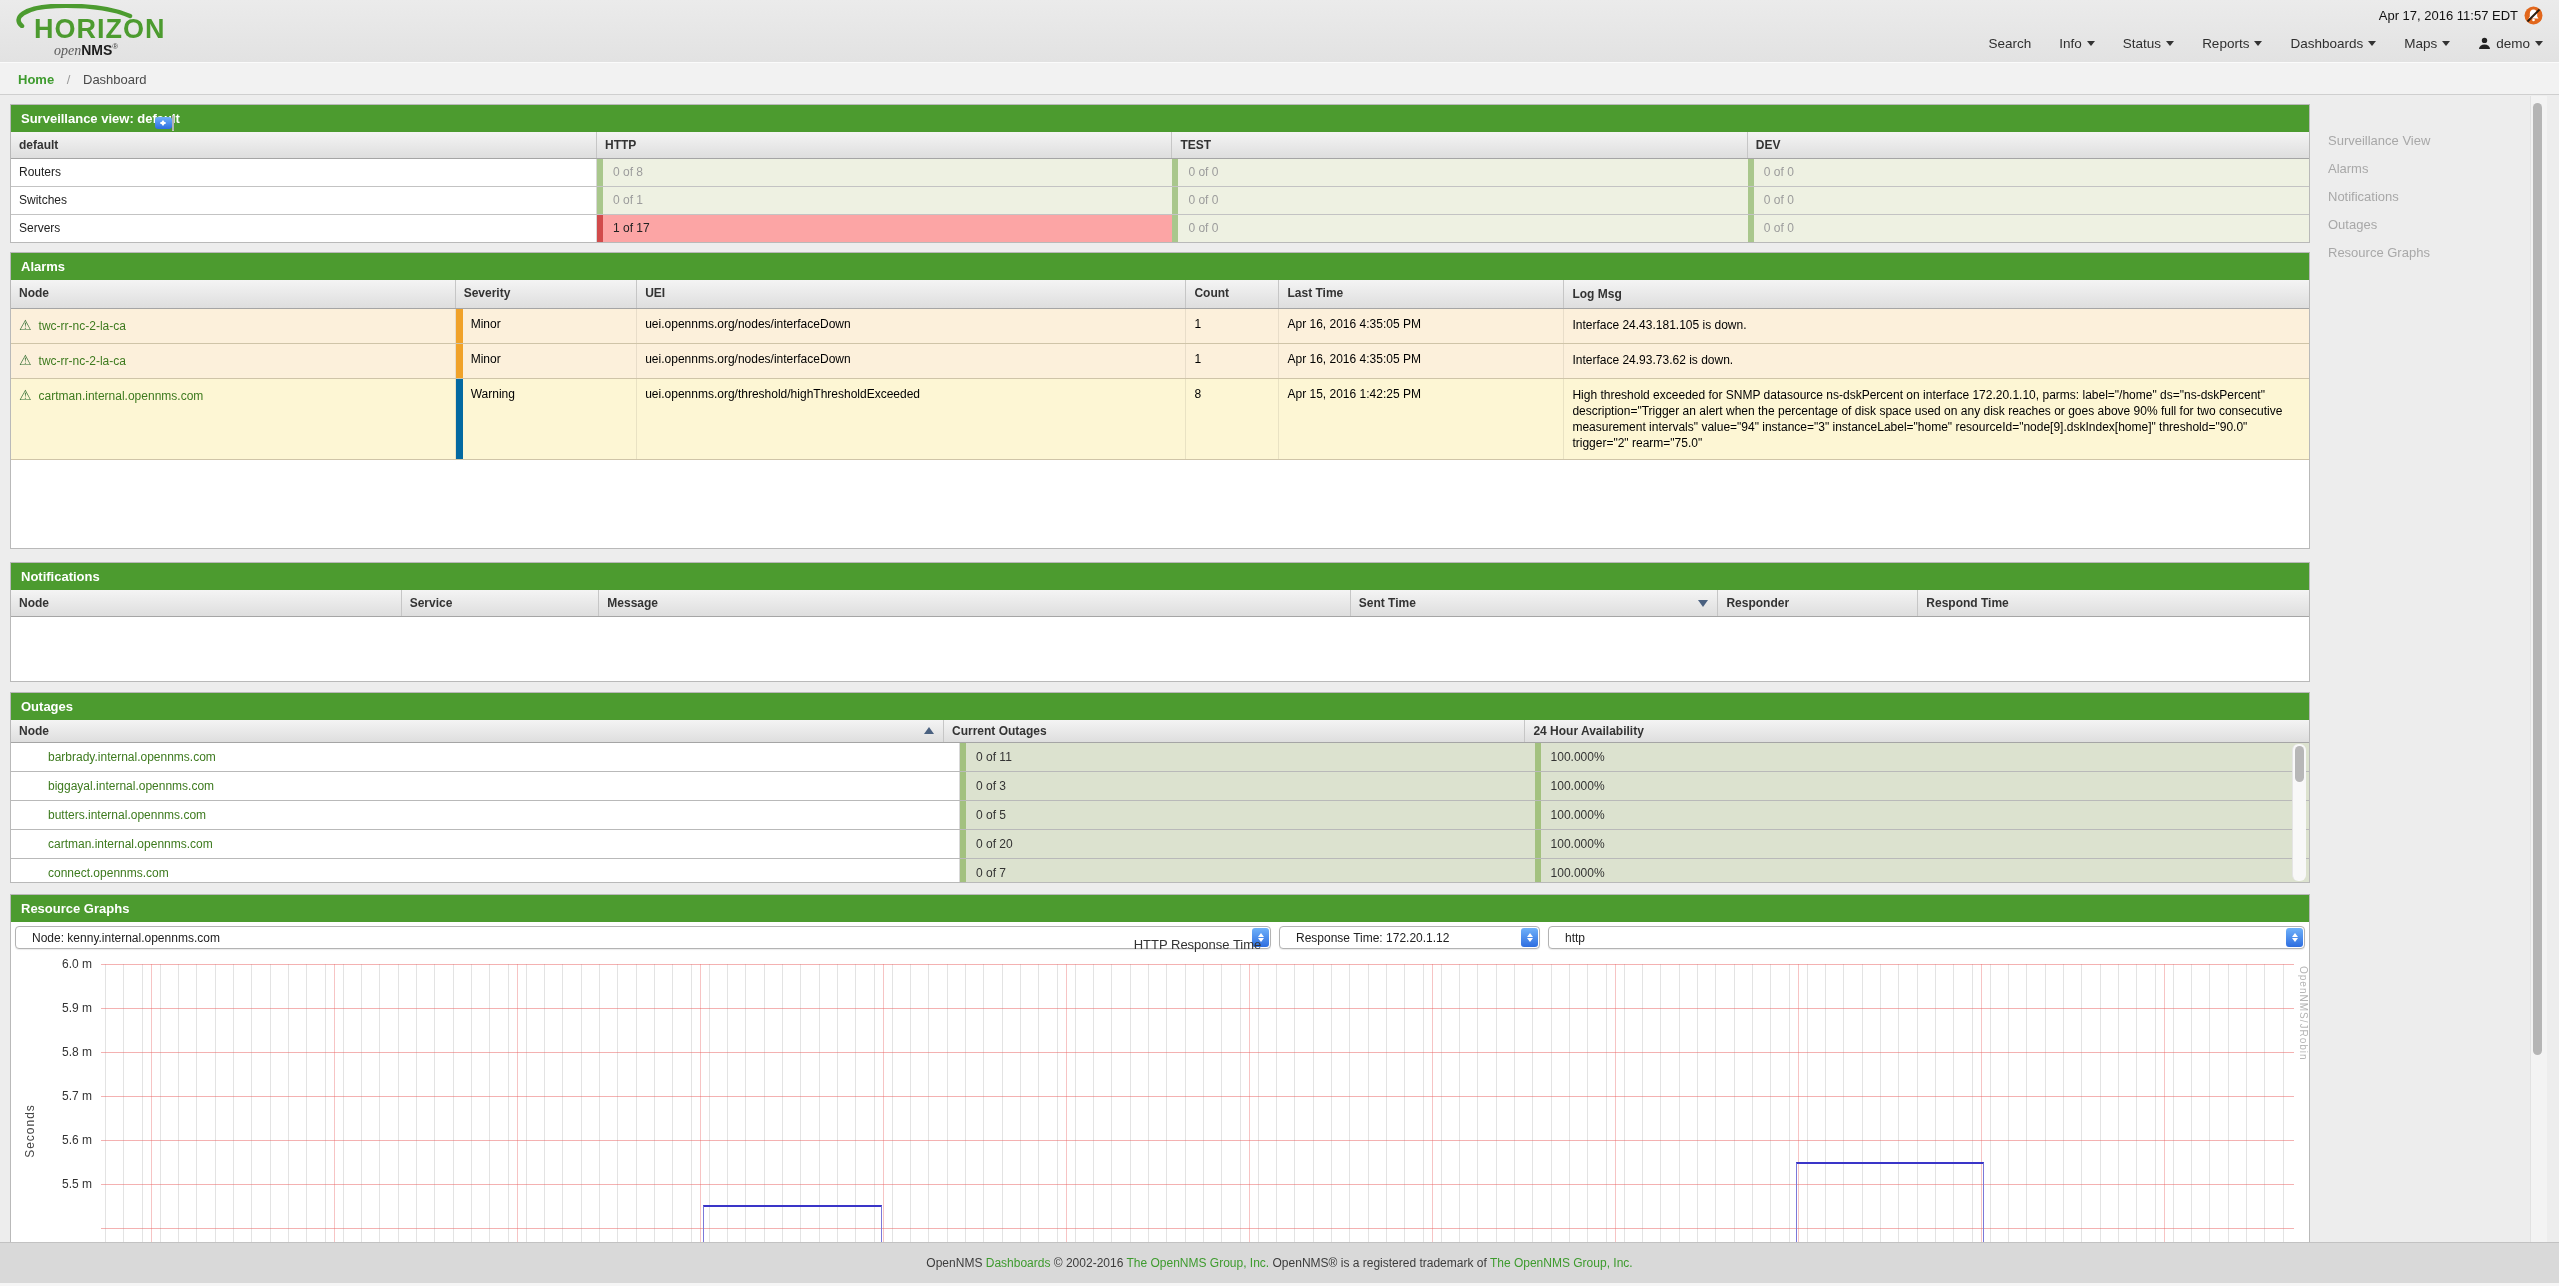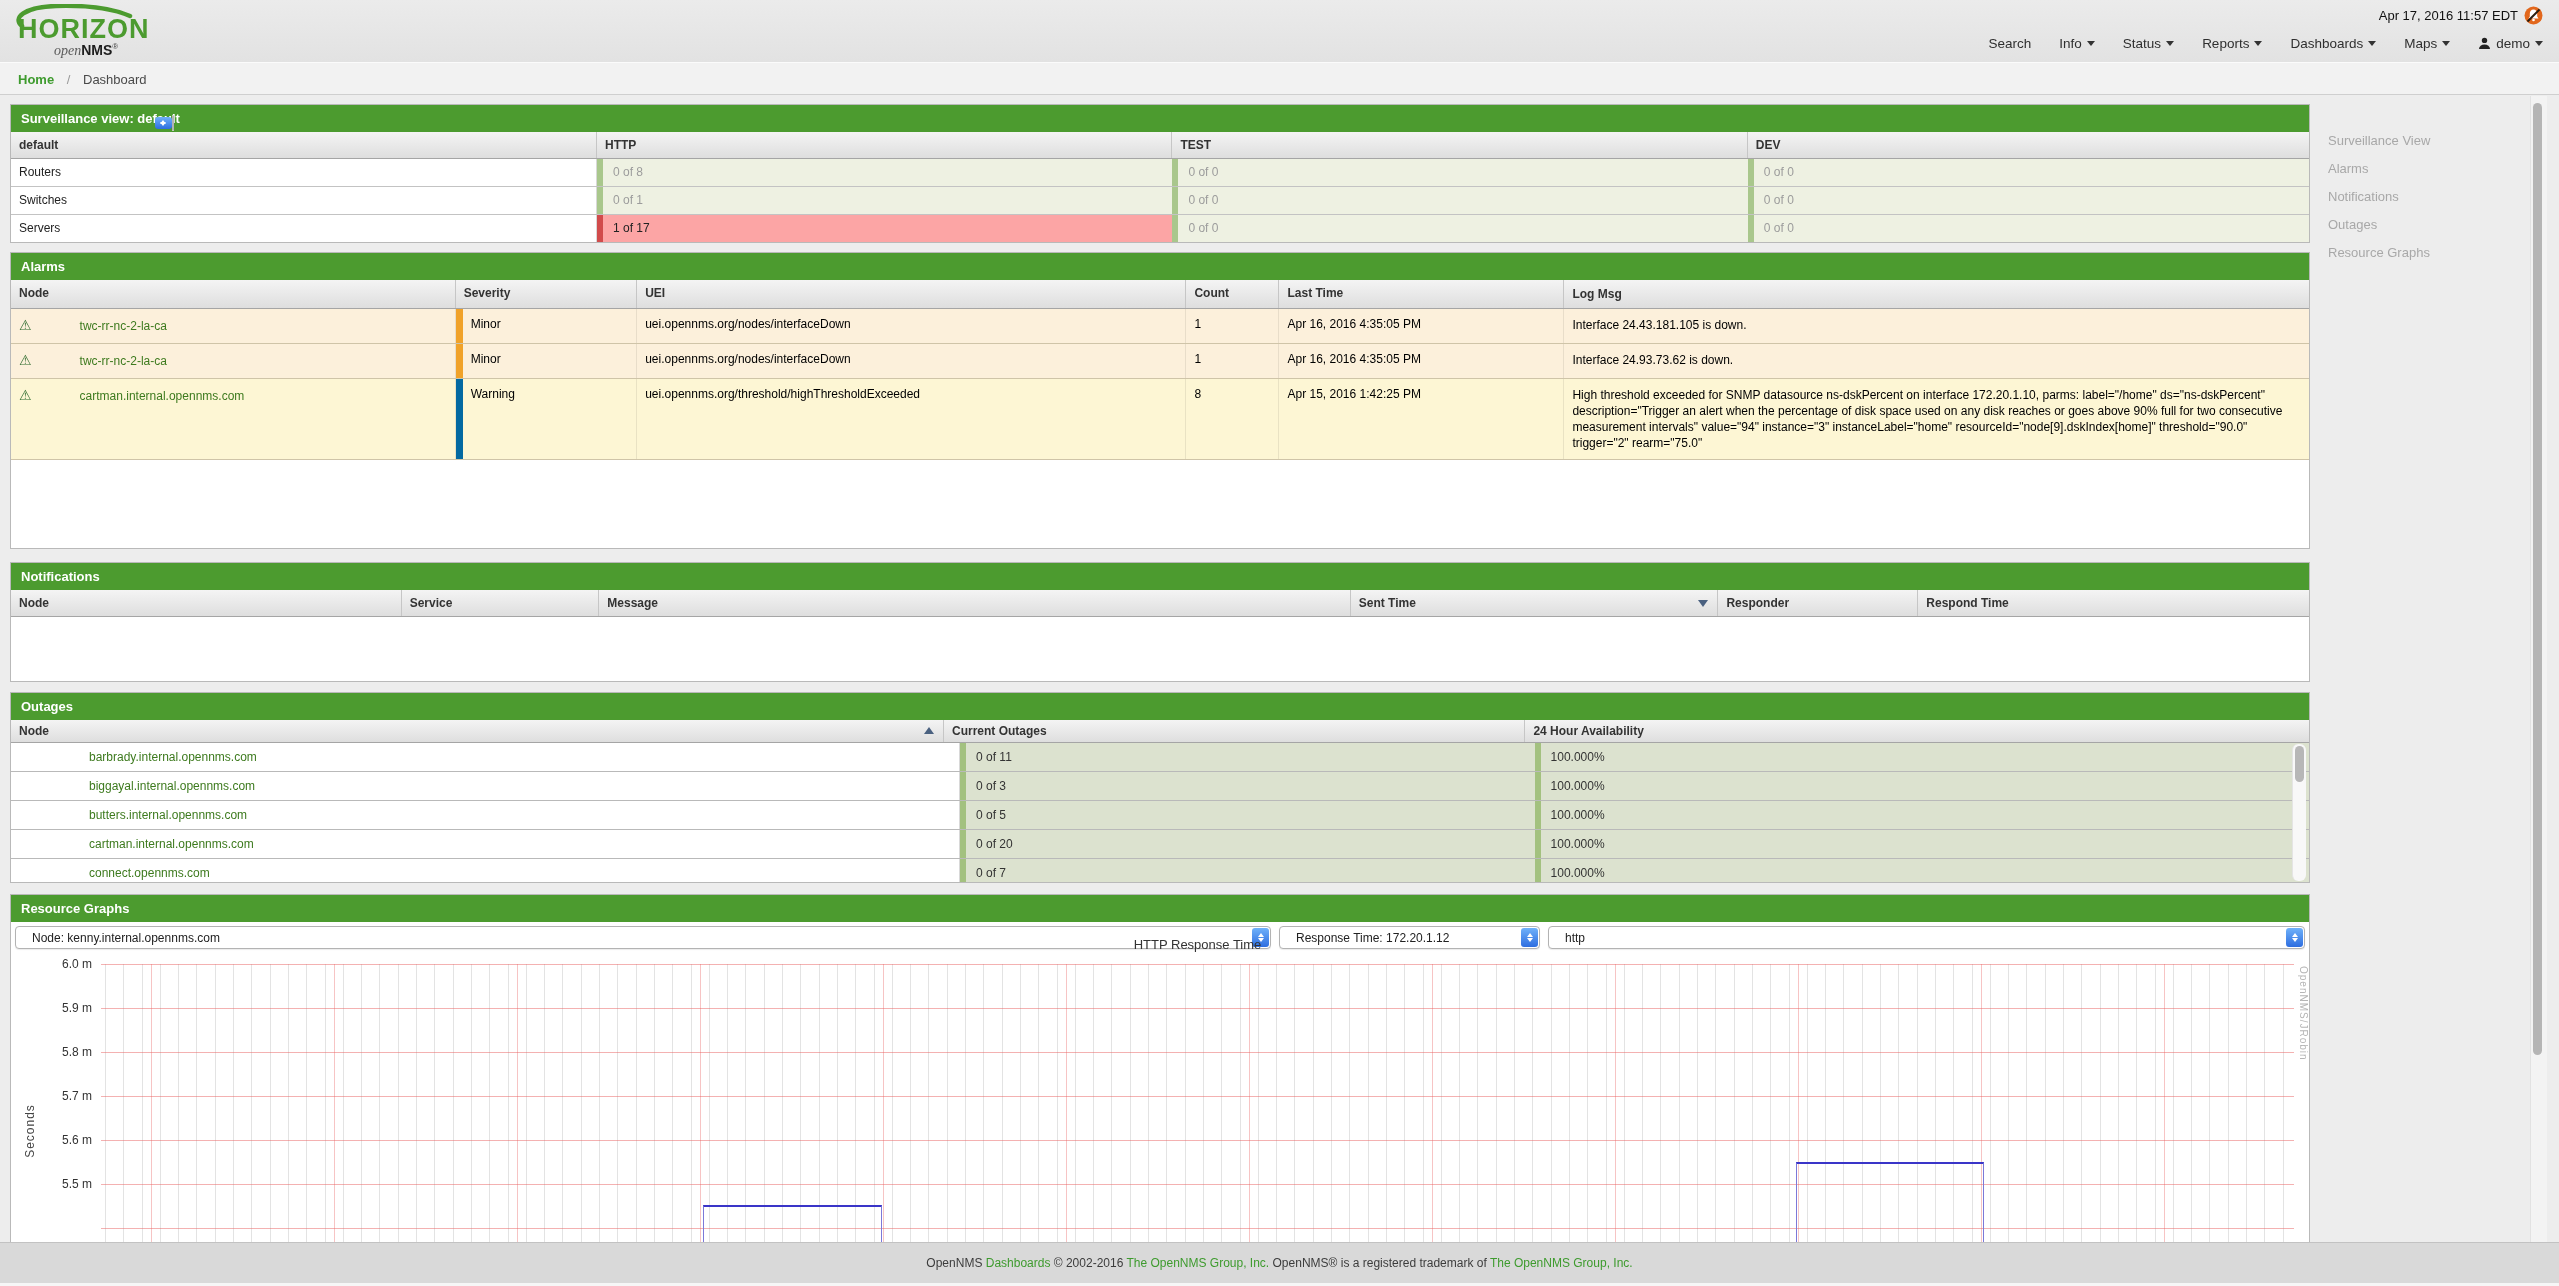--- a/index.html
+++ b/index.html
@@ -2,21 +2,21 @@
 <html><head>
 <meta charset="utf-8">
 <style>
   html,body{margin:0;padding:0;background:#ededed;font-family:"Liberation Sans",sans-serif;}
   .root{position:relative;width:2559px;height:1286px;overflow:hidden;background:#ededed;}
 
   
   .navbar{position:absolute;left:0;top:0;width:2559px;height:62px;background:linear-gradient(#ebebeb,#e2e2e2);}
   .logo{position:absolute;left:14px;top:4px;width:130px;height:56px;}
   .logo-arc{position:absolute;left:-6px;top:0;}
-  .logo-brand{position:absolute;left:4px;top:10px;font-size:27px;font-weight:bold;color:#4c9b2f;letter-spacing:1px;}
+  .logo-brand{position:absolute;left:20px;top:10px;font-size:27px;font-weight:bold;color:#4c9b2f;letter-spacing:1px;}
   .logo-sub{position:absolute;left:40px;top:38px;font-size:14px;white-space:nowrap;}
   .logo-sub .open{font-family:"Liberation Serif",serif;font-style:italic;color:#5a5a5a;}
   .logo-sub .nms{font-weight:bold;color:#1c1c1c;}
   .logo-sub .reg{font-size:8px;color:#444;vertical-align:super;}
   .nav-right{position:absolute;right:16px;top:6px;text-align:right;}
   .nav-date-row{display:flex;align-items:center;justify-content:flex-end;gap:6px;font-size:13px;color:#111;}
   .bell-badge{display:inline-block;width:19px;height:19px;}
   .nav-links{display:flex;gap:28px;margin-top:11px;font-size:13.5px;color:#2f2f2f;align-items:center;}
   .nav-item{display:flex;align-items:center;gap:5px;cursor:pointer;white-space:nowrap;}
   .caret{width:0;height:0;border-left:4px solid transparent;border-right:4px solid transparent;border-top:5px solid #333;display:inline-block;}
@@ -62,21 +62,21 @@
   .al-row.warning{background:#fdf6d4;}
   .al-cell{box-sizing:border-box;padding:8px 8px;border-right:1px solid rgba(0,0,0,0.08);}
   .al-c-node{width:19.35%;}
   .al-c-sev{width:7.9%;}
   .al-row.minor .al-c-sev{border-left:7px solid #f0a229;}
   .al-row.warning .al-c-sev{border-left:7px solid #0369a1;}
   .al-c-uei{width:23.9%;}
   .al-c-count{width:4.05%;}
   .al-c-time{width:12.4%;}
   .al-c-log{width:32.4%;border-right:none;line-height:16px;}
-  .node-link{color:#3d7a1e;cursor:pointer;text-decoration:none;margin-left:41px;}
+  .node-link{color:#3d7a1e;cursor:pointer;text-decoration:none;}
   .warn-tri{color:#2e6b2e;font-size:14px;margin-right:7px;}
   .warn-tri::before{content:"\26A0";}
   .al-row.minor .al-cell{min-height:34px;}
   .rows-34 .al-cell{height:34px;}
 
   
   .nt-c1{width:17%;} .nt-c2{width:8.6%;} .nt-c3{width:32.7%;} .nt-c4{width:16%;} .nt-c5{width:8.7%;} .nt-c6{width:17%;}
 
   
   .ot-c1{width:40.6%;} .ot-c2{width:25.3%;} .ot-c3{width:34.1%;}

